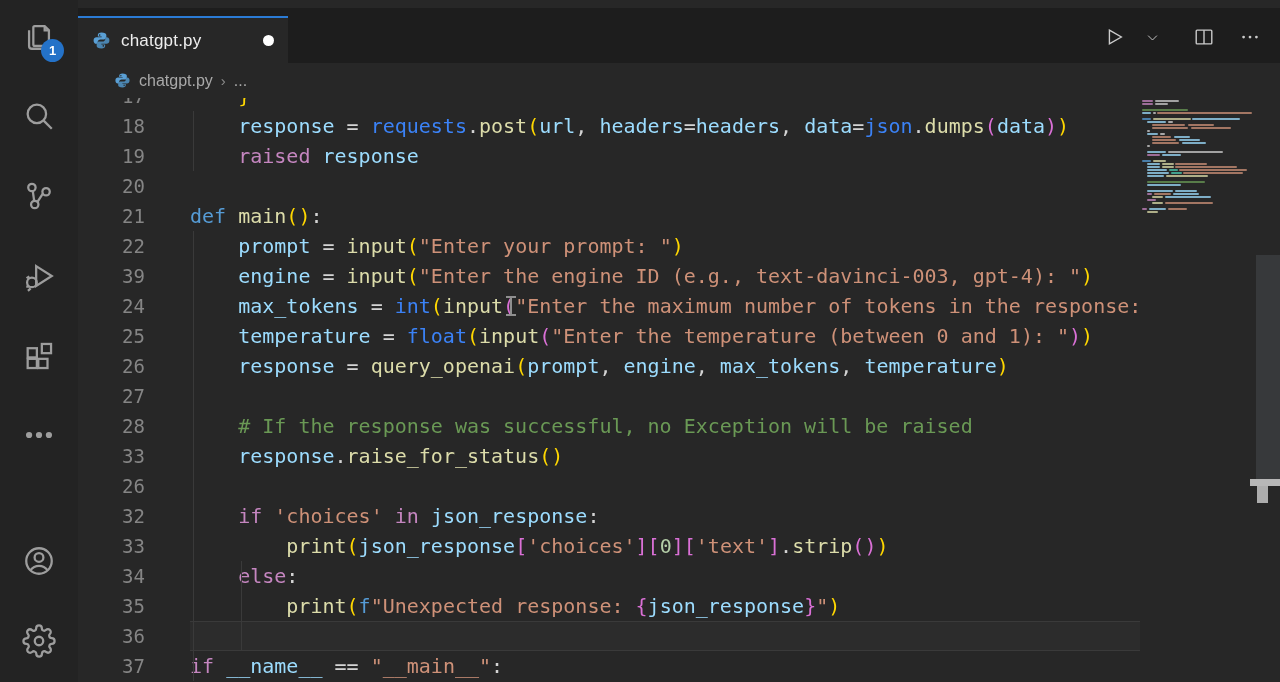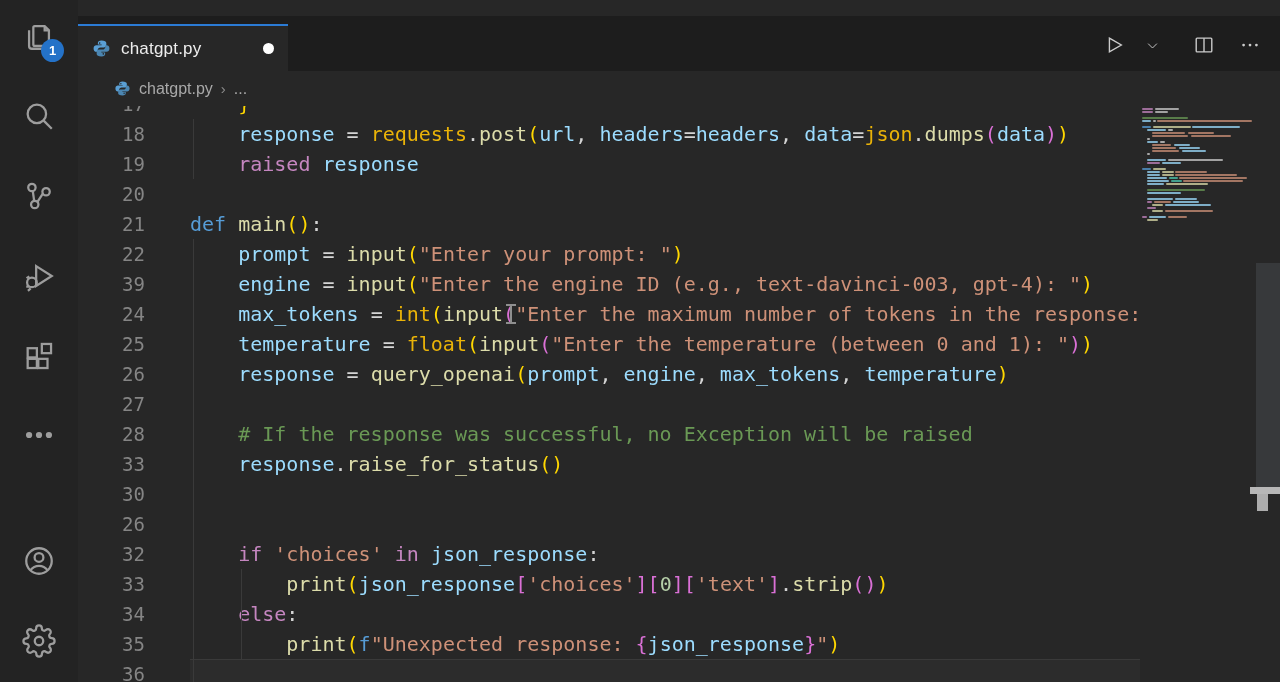--- a/index.html
+++ b/index.html
@@ -11,21 +11,21 @@
   .activity-bar { position:absolute; left:0; top:0; width:78px; height:682px;
                   background:#232323; display:flex; flex-direction:column; align-items:center; }
   .ab-item { position:absolute; left:0; width:78px; height:64px; display:flex;
              align-items:center; justify-content:center; cursor:pointer; }
   .ab-item svg { stroke:#9d9d9d; fill:none; stroke-width:1.6; width:34px; height:34px; }
   .ab-badge { position:absolute; right:14px; bottom:8px; min-width:23px; height:23px;
               background:#2472c8; border-radius:12px; color:#fff; font-size:13px; font-weight:bold;
               display:flex; align-items:center; justify-content:center; padding:0 4px; }
 
   
-  .shell { position:absolute; left:78px; top:16px; width:1202px; height:480px; background:#272727; }
+  .shell { position:absolute; left:78px; top:8px; width:1202px; height:480px; background:#272727; }
 
   .tabstrip { position:absolute; left:0; top:0; width:1202px; height:55px; background:#1d1d1d;
               display:flex; align-items:flex-end; }
   .tab { width:210px; height:47px; background:#272727; border-top:2px solid #2b7bd5;
          display:flex; align-items:center; gap:10px; padding:0 14px; cursor:pointer; }
   .tab-label { color:#eeeeee; font-size:17px; letter-spacing:.2px; }
   .tab-dot { width:11px; height:11px; border-radius:50%; background:#ffffff; margin-left:auto; }
   .tab-actions { margin-left:auto; display:flex; align-items:center; gap:6px; padding:0 14px 8px 0; }
   .ta-btn { width:32px; height:32px; display:flex; align-items:center; justify-content:center; cursor:pointer; }
   .ta-btn svg { stroke:#cccccc; fill:none; stroke-width:1.5; width:22px; height:22px; }
@@ -40,21 +40,21 @@
   .code-area { position:absolute; left:0; top:90px; width:1202px; height:592px; overflow:hidden; }
   .code-lines { margin-right:140px; }
   .line { display:flex; height:30px; font-family:"DejaVu Sans Mono", monospace;
           font-size:20px; line-height:30px; white-space:pre; }
   .line:first-child { margin-top:-17px; }
   .ln { width:112px; padding-right:45px; text-align:right; color:#858585; flex:none;
         font-size:19px; }
   .lc { flex:1; min-width:0; overflow:hidden; color:#cccccc; }
   .line.current .lc { background:#2c2c2c; box-shadow: inset 0 1px 0 #3a3a3a, inset 0 -1px 0 #3a3a3a; }
 
-  .tk-var{color:#9cdcfe} .tk-op{color:#d4d4d4} .tk-fn{color:#dcdcaa} .tk-mod{color:#eab308}
+  .tk-var{color:#9cdcfe} .tk-op{color:#d4d4d4} .tk-fn{color:#dcdcaa} .tk-mod{color:#3b82f6}
   .tk-kw{color:#c586c0} .tk-def{color:#569cd6} .tk-str{color:#ce9178} .tk-com{color:#6a9955}
   .tk-num{color:#b5cea8} .tk-b1{color:#ffd700} .tk-b2{color:#da70d6} .tk-ws{color:#cccccc}
 
   .indent-guide { position:absolute; width:1px; background:#3a3a3a; }
 
   
   .rail { position:absolute; left:1062px; top:55px; width:140px; height:627px; background:#272727; }
   .minimap { position:absolute; left:2px; top:37px; width:114px; }
   .mrow { position:relative; height:2px; margin-bottom:1px; }
   .mseg { position:absolute; top:0; height:2px; border-radius:1px; opacity:.75; }
@@ -212,21 +212,20 @@
           <div class="line"><span class="ln">20</span><span class="lc"></span></div>
           <div class="line"><span class="ln">21</span><span class="lc"><span class="tk-def">def</span><span class="tk-op"> </span><span class="tk-fn">main</span><span class="tk-b1">()</span><span class="tk-op">:</span></span></div>
           <div class="line"><span class="ln">22</span><span class="lc"><span class="tk-ws">    </span><span class="tk-var">prompt</span><span class="tk-op"> = </span><span class="tk-fn">input</span><span class="tk-b1">(</span><span class="tk-str">"Enter your prompt: "</span><span class="tk-b1">)</span></span></div>
           <div class="line"><span class="ln">39</span><span class="lc"><span class="tk-ws">    </span><span class="tk-var">engine</span><span class="tk-op"> = </span><span class="tk-fn">input</span><span class="tk-b1">(</span><span class="tk-str">"Enter the engine ID (e.g., text-davinci-003, gpt-4): "</span><span class="tk-b1">)</span></span></div>
           <div class="line"><span class="ln">24</span><span class="lc"><span class="tk-ws">    </span><span class="tk-var">max_tokens</span><span class="tk-op"> = </span><span class="tk-mod">int</span><span class="tk-b1">(</span><span class="tk-fn">input</span><span class="tk-b2">(</span><span class="tk-str">"Enter the maximum number of tokens in the response: "</span></span></div>
           <div class="line"><span class="ln">25</span><span class="lc"><span class="tk-ws">    </span><span class="tk-var">temperature</span><span class="tk-op"> = </span><span class="tk-mod">float</span><span class="tk-b1">(</span><span class="tk-fn">input</span><span class="tk-b2">(</span><span class="tk-str">"Enter the temperature (between 0 and 1): "</span><span class="tk-b2">)</span><span class="tk-b1">)</span></span></div>
           <div class="line"><span class="ln">26</span><span class="lc"><span class="tk-ws">    </span><span class="tk-var">response</span><span class="tk-op"> = </span><span class="tk-fn">query_openai</span><span class="tk-b1">(</span><span class="tk-var">prompt</span><span class="tk-op">, </span><span class="tk-var">engine</span><span class="tk-op">, </span><span class="tk-var">max_tokens</span><span class="tk-op">, </span><span class="tk-var">temperature</span><span class="tk-b1">)</span></span></div>
           <div class="line"><span class="ln">27</span><span class="lc"></span></div>
           <div class="line"><span class="ln">28</span><span class="lc"><span class="tk-ws">    </span><span class="tk-com"># If the response was successful, no Exception will be raised</span></span></div>
           <div class="line"><span class="ln">33</span><span class="lc"><span class="tk-ws">    </span><span class="tk-var">response</span><span class="tk-op">.</span><span class="tk-fn">raise_for_status</span><span class="tk-b1">()</span></span></div>
-          <div class="line"><span class="ln">30</span><span class="lc"></span></div>
           <div class="line"><span class="ln">26</span></div>
           <div class="line"><span class="ln">32</span><span class="lc"><span class="tk-ws">    </span><span class="tk-kw">if</span><span class="tk-op"> </span><span class="tk-str">'choices'</span><span class="tk-op"> </span><span class="tk-kw">in</span><span class="tk-op"> </span><span class="tk-var">json_response</span><span class="tk-op">:</span></span></div>
           <div class="line"><span class="ln">33</span><span class="lc"><span class="tk-ws">        </span><span class="tk-fn">print</span><span class="tk-b1">(</span><span class="tk-var">json_response</span><span class="tk-b2">[</span><span class="tk-str">'choices'</span><span class="tk-b2">][</span><span class="tk-num">0</span><span class="tk-b2">][</span><span class="tk-str">'text'</span><span class="tk-b2">]</span><span class="tk-op">.</span><span class="tk-fn">strip</span><span class="tk-b2">()</span><span class="tk-b1">)</span></span></div>
           <div class="line"><span class="ln">34</span><span class="lc"><span class="tk-ws">    </span><span class="tk-kw">else</span><span class="tk-op">:</span></span></div>
           <div class="line"><span class="ln">35</span><span class="lc"><span class="tk-ws">        </span><span class="tk-fn">print</span><span class="tk-b1">(</span><span class="tk-def">f</span><span class="tk-str">"Unexpected response: </span><span class="tk-b2">{</span><span class="tk-var">json_response</span><span class="tk-b2">}</span><span class="tk-str">"</span><span class="tk-b1">)</span></span></div>
           <div class="line current"><span class="ln">36</span><span class="lc"></span></div>
           <div class="line"><span class="ln">37</span><span class="lc"><span class="tk-kw">if</span><span class="tk-op"> </span><span class="tk-var">__name__</span><span class="tk-op"> == </span><span class="tk-str">"__main__"</span><span class="tk-op">:</span></span></div>
         </div>
     </div>
 

